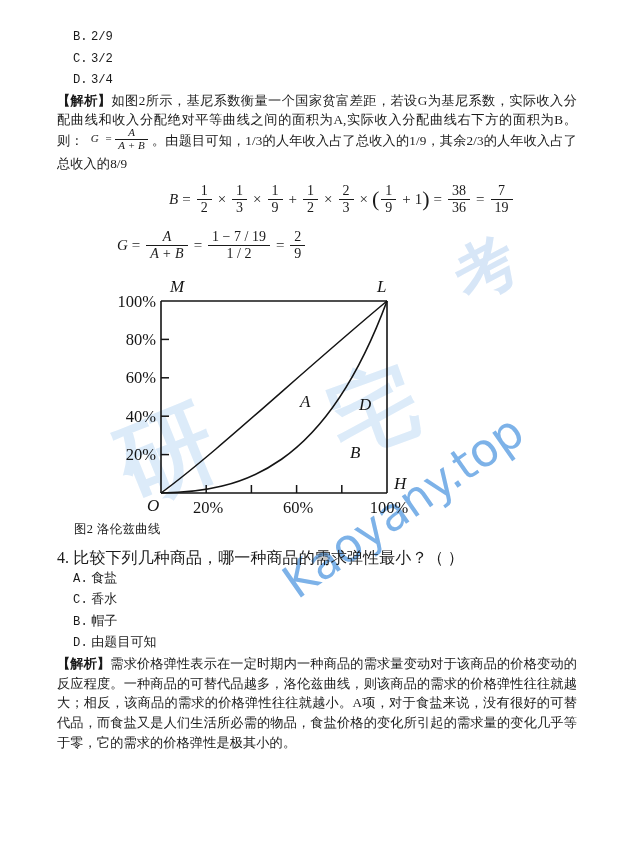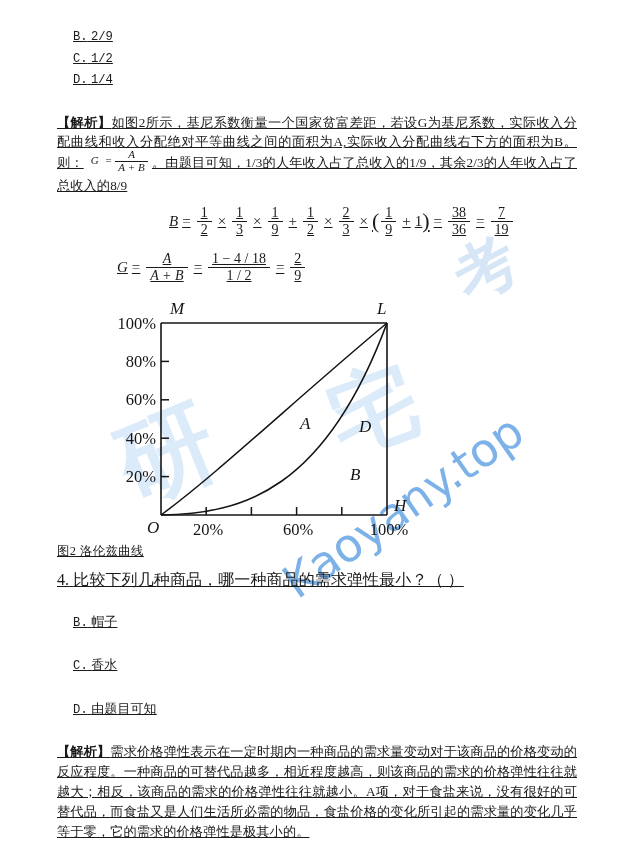--- a/index.html
+++ b/index.html
@@ -63,28 +63,26 @@
     white-space: nowrap;
     user-select: none;
   }
 
   
   .page {
     position: relative;
     z-index: 2;
     padding: 26px 44px 0 57px;
     box-sizing: border-box;
-    text-decoration: underline;
   }
   .cn {
     font-family: "Liberation Serif", "DejaVu Serif", serif;
     font-size: 13.2px;
     line-height: 19.6px;
     letter-spacing: 0.1px;
-    margin-top: 22px;
   }
   .opt {
     font-family: "Liberation Serif", "DejaVu Serif", serif;
     font-size: 13px;
     line-height: 19.5px;
     padding-left: 16px;
   }
   .opt .ltr {
     font-family: "Liberation Mono", "DejaVu Sans Mono", monospace;
     font-size: 12.2px;
@@ -161,20 +159,21 @@
     position: relative;
     height: 252px;
     margin-top: 6px;
   }
   .chart-svg { position: absolute; left: 0; top: 0; }
   .caption {
     font-size: 12.4px;
     margin-top: 0px;
     padding-left: 0px;
     letter-spacing: 0.4px;
+    margin-left: 17px;
   }
   .q-head {
     font-size: 16px;
     line-height: 19.6px;
     margin-top: 9px;
   }
 </style>
 </head>
 <body>
 
@@ -186,25 +185,25 @@
 </div>
 
 <div class="page">
 
   <div class="opt">
     <span class="ltr">B.</span>
     <span class="ltr">2/9</span>
   </div>
   <div class="opt">
     <span class="ltr">C.</span>
-    <span class="ltr">1/2</span>
+    <span class="ltr">3/2</span>
   </div>
   <div class="opt">
     <span class="ltr">D.</span>
-    <span class="ltr">1/4</span>
+    <span class="ltr">3/4</span>
   </div>
 
 
   <div class="para cn">
     <span class="lbl">【解析】</span><span>如图2所示，基尼系数衡量一个国家贫富差距，若设G为基尼系数，实际收入分配曲线和收入分配绝对平等曲线之间的面积为A,实际收入分配曲线右下方的面积为B。则：</span><span class="inline-eq">
         <span class="eq">G</span>
         <span class="eq">=</span>
         <span class="frac">
           <span class="num">A</span>
           <span class="den">A + B</span>
@@ -264,21 +263,21 @@
 
   <div class="eqline" style="margin-top:14px; padding-left:60px;">
     <span class="it">G</span>
     <span class="op">=</span>
     <span class="bigfrac it">
         <span class="num">A</span>
         <span class="den">A + B</span>
       </span>
     <span class="op">=</span>
     <span class="bigfrac">
-        <span class="num">1 − 4 / 18</span>
+        <span class="num">1 − 7 / 19</span>
         <span class="den">1 / 2</span>
       </span>
     <span class="op">=</span>
     <span class="bigfrac">
         <span class="num">2</span>
         <span class="den">9</span>
       </span>
   </div>
 
   <div class="figwrap">
@@ -340,30 +339,34 @@
   </div>
 
   <div class="caption cn">图2  洛伦兹曲线</div>
 
   <div class="q-head cn">
     <span>4.</span>
     <span>比较下列几种商品，哪一种商品的需求弹性最小？（        ）</span>
   </div>
 
   <div class="opt cn">
-    <span class="ltr">B.</span>
-    <span>帽子</span>
+    <span class="ltr">A.</span>
+    <span>食盐</span>
   </div>
   <div class="opt cn">
     <span class="ltr">C.</span>
     <span>香水</span>
   </div>
   <div class="opt cn">
+    <span class="ltr">B.</span>
+    <span>帽子</span>
+  </div>
+  <div class="opt cn">
     <span class="ltr">D.</span>
     <span>由题目可知</span>
   </div>
 
 
   <div class="para cn">
-    <span class="lbl">【解析】</span><span>需求价格弹性表示在一定时期内一种商品的需求量变动对于该商品的价格变动的反应程度。一种商品的可替代品越多，相近程度越高，则该商品的需求的价格弹性往往就越大；相反，该商品的需求的价格弹性往往就越小。A项，对于食盐来说，没有很好的可替代品，而食盐又是人们生活所必需的物品，食盐价格的变化所引起的需求量的变化几乎等于零，它的需求的价格弹性是极其小的。</span>
+    <span class="lbl">【解析】</span><span>需求价格弹性表示在一定时期内一种商品的需求量变动对于该商品的价格变动的反应程度。一种商品的可替代品越多，洛伦兹曲线，则该商品的需求的价格弹性往往就越大；相反，该商品的需求的价格弹性往往就越小。A项，对于食盐来说，没有很好的可替代品，而食盐又是人们生活所必需的物品，食盐价格的变化所引起的需求量的变化几乎等于零，它的需求的价格弹性是极其小的。</span>
   </div>
 
 </div>
 
 </body></html>

